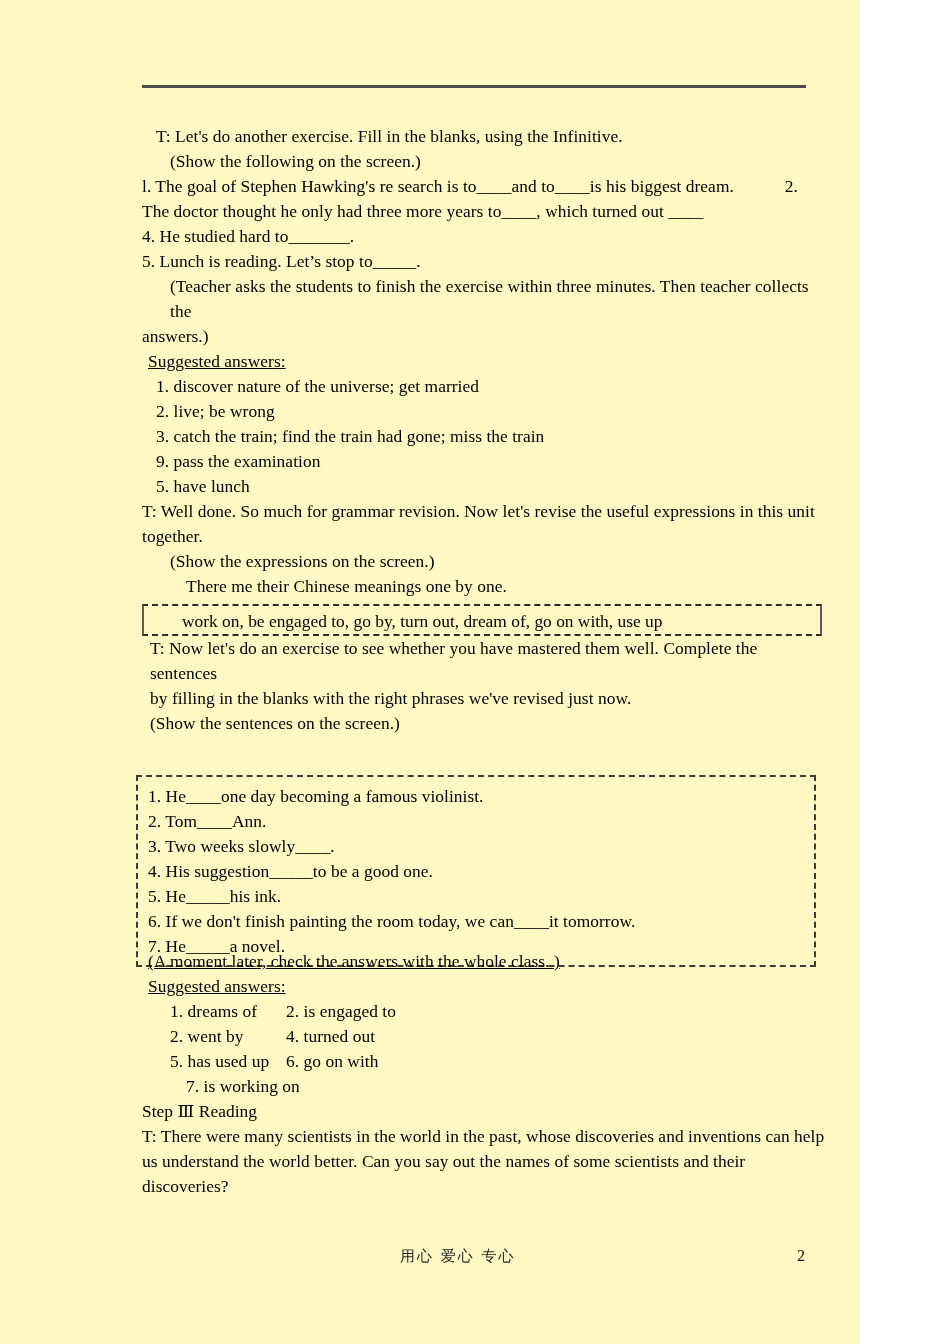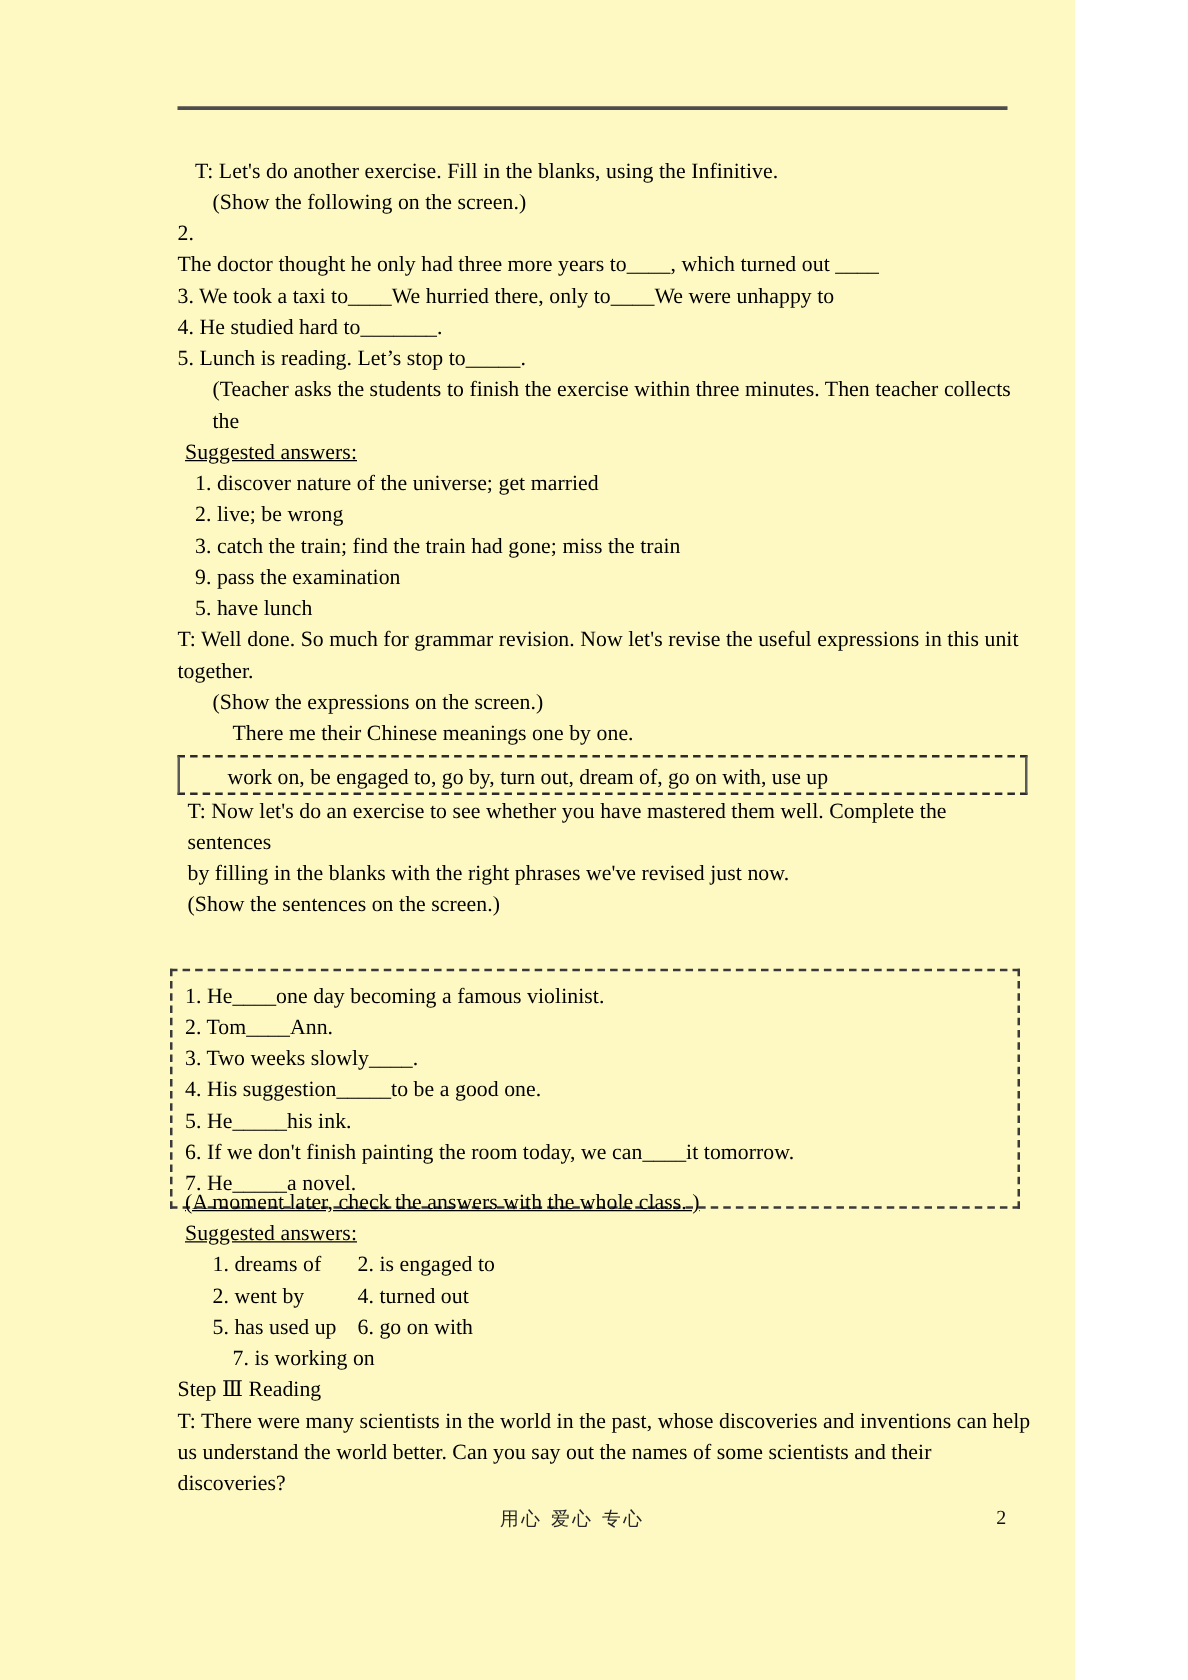--- a/index.html
+++ b/index.html
@@ -96,21 +96,21 @@
   }
 
   .answers-pair {
     display: flex;
   }
   .answers-pair .a1 { width: 116px; }
 
   .footer {
     position: absolute;
     left: 0;
-    top: 1206px;
+    top: 1247px;
     width: 950px;
     height: 26px;
   }
   .footer-center {
     position: absolute;
     left: 400px;
     top: 0;
     font-family: "DejaVu Sans", sans-serif;
     font-size: 15px;
     letter-spacing: 2px;
@@ -130,29 +130,30 @@
 <div class="page">
 
   <div class="header-rule"></div>
 
   <div class="content">
 
     <div class="line ind-2">T: Let's do another exercise. Fill in the blanks, using the Infinitive.</div>
     <div class="line ind-3">(Show the following on the screen.)</div>
 
     <div class="line row-split">
+      <span>l. The goal of Stephen Hawking's re search is to____and to____is his biggest dream.</span>
       <span class="tail">2.</span>
     </div>
 
     <div class="line">The doctor thought he only had three more years to____, which turned out ____</div>
-    <div class="line">3. We took a taxi to____We hurried there, only to____We were unhappy to</div>
     <div class="line">4. He studied hard to_______.</div>
     <div class="line">5. Lunch is reading. Let’s stop to_____.</div>
 
     <div class="line ind-3">(Teacher asks the students to finish the exercise within three minutes. Then teacher collects the</div>
+    <div class="line">answers.)</div>
 
     <div class="line ind-1">Suggested answers:</div>
     <div class="line ind-2">1. discover nature of the universe; get married</div>
     <div class="line ind-2">2. live; be wrong</div>
     <div class="line ind-2">3. catch the train; find the train had gone; miss the train</div>
     <div class="line ind-2">9. pass the examination</div>
     <div class="line ind-2">5. have lunch</div>
 
     <div class="line">T: Well done. So much for grammar revision. Now let's revise the useful expressions in this unit</div>
     <div class="line">together.</div>

